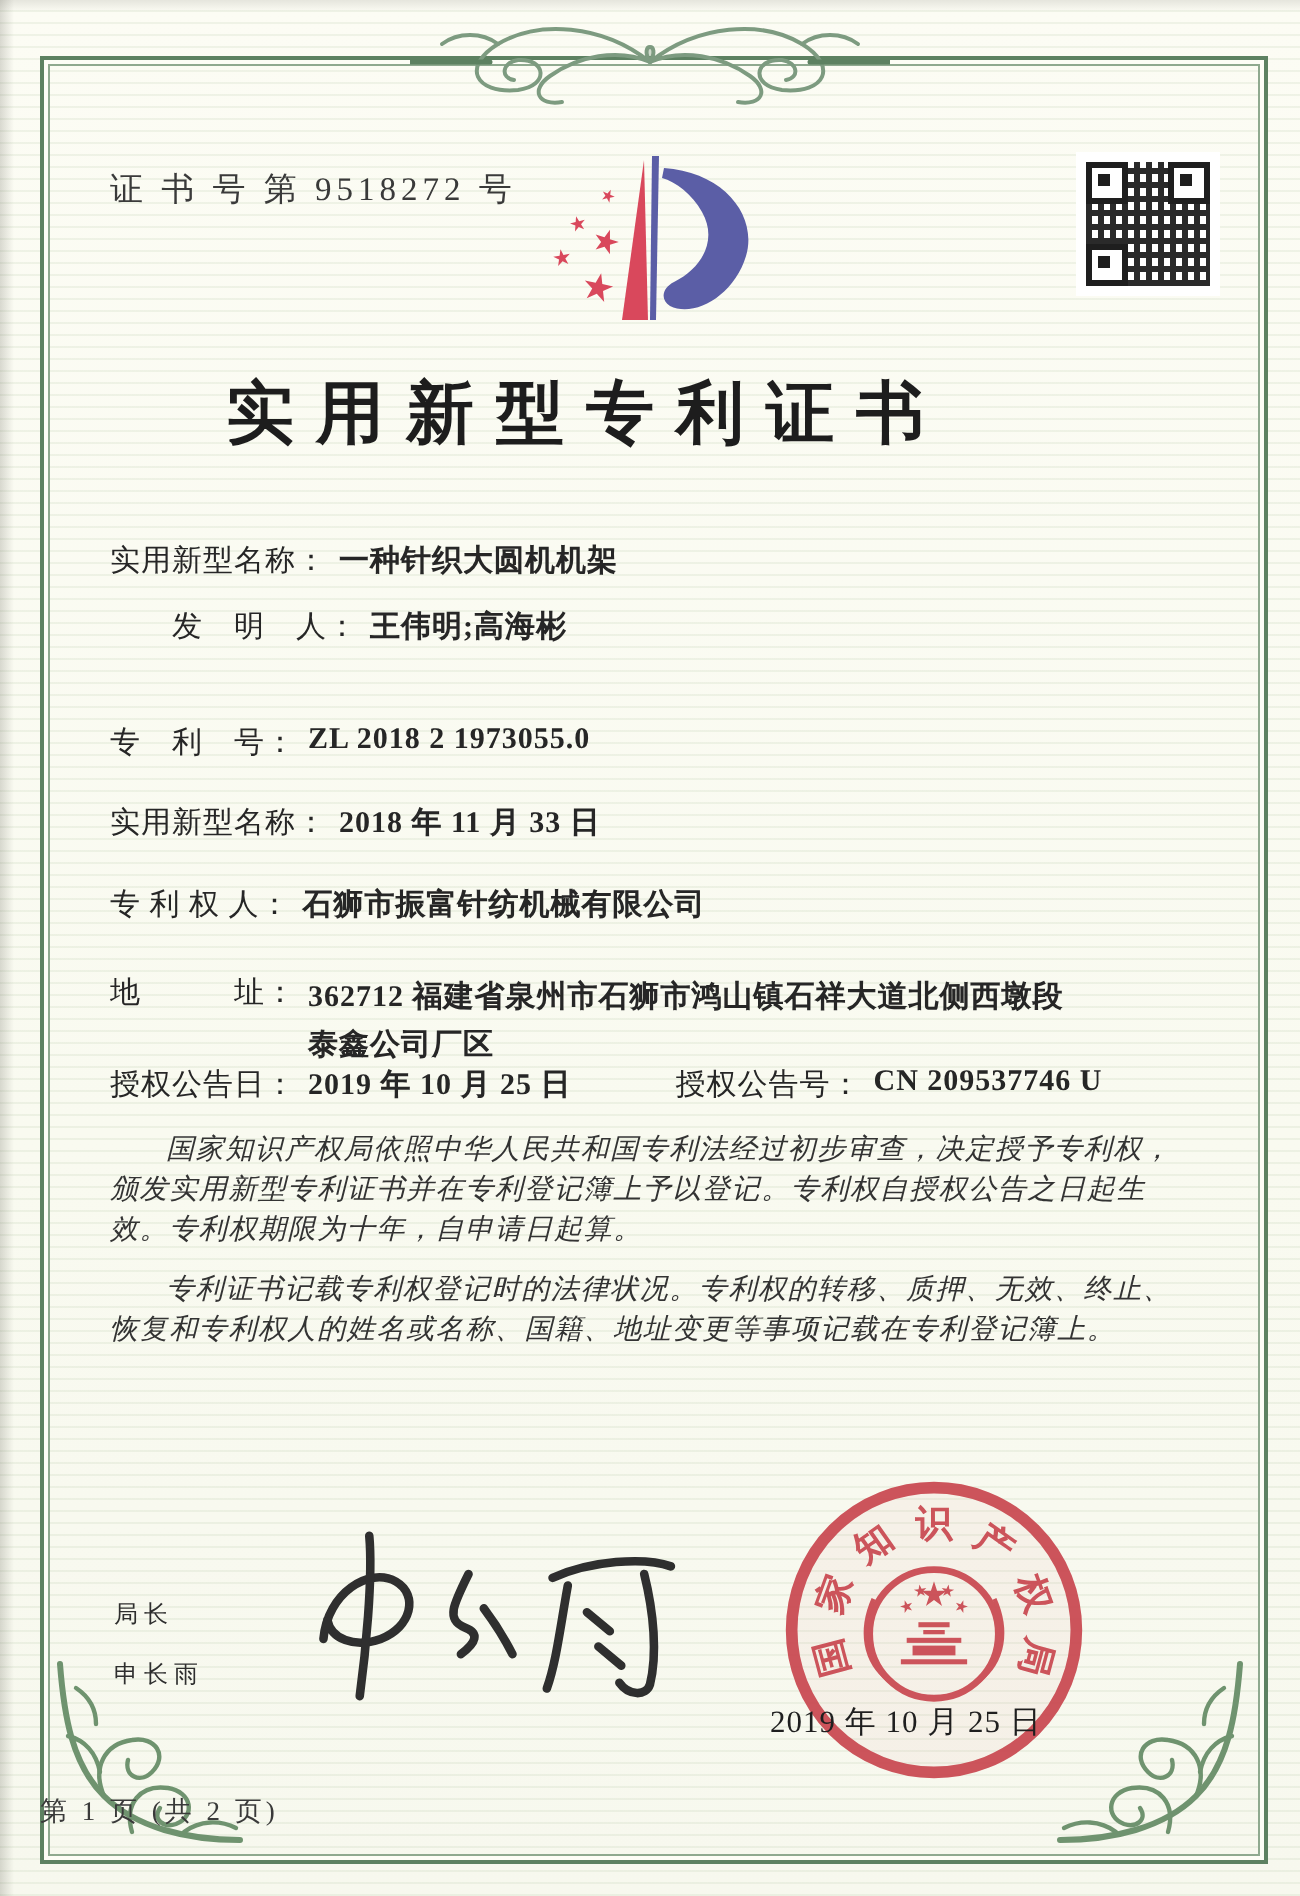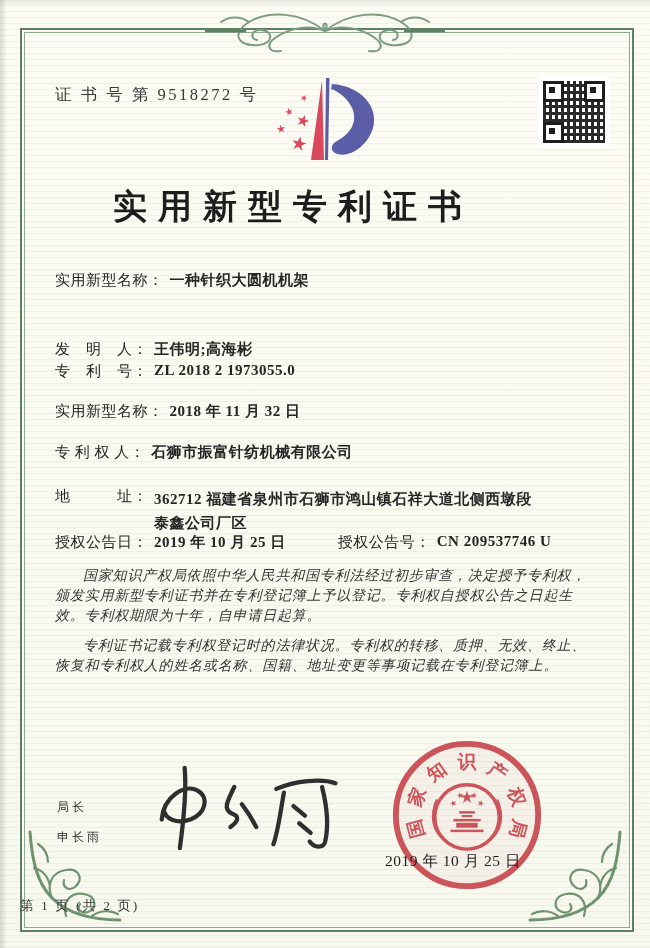--- a/index.html
+++ b/index.html
@@ -113,28 +113,28 @@
     <div class="finder f-tl"></div>
     <div class="finder f-tr"></div>
     <div class="finder f-bl"></div>
   </div>
 
   <h1 class="title">实用新型专利证书</h1>
 
   <div class="row" style="top:271px;">
     <span class="lbl">实用新型名称：</span><span class="val">一种针织大圆机机架</span>
   </div>
-  <div class="row" style="top:340px;">
+  <div class="row" style="top:304px;margin-left:31px;">
     <span class="lbl">发　明　人：</span><span class="val">王伟明;高海彬</span>
   </div>
   <div class="row" style="top:362px;">
     <span class="lbl">专　利　号：</span><span class="val">ZL 2018 2 1973055.0</span>
   </div>
   <div class="row" style="top:402px;">
-    <span class="lbl">实用新型名称：</span><span class="val">2018 年 11 月 32 日</span>
+    <span class="lbl">实用新型名称：</span><span class="val">2018 年 11 月 33 日</span>
   </div>
   <div class="row" style="top:443px;">
     <span class="lbl">专 利 权 人：</span><span class="val">石狮市振富针纺机械有限公司</span>
   </div>
   <div class="row" style="top:487px;">
     <span class="lbl">地　　　址：</span><span class="val multiline">362712 福建省泉州市石狮市鸿山镇石祥大道北侧西墩段
 泰鑫公司厂区</span>
   </div>
 
   <div class="row grant-row" style="top:533px;">

